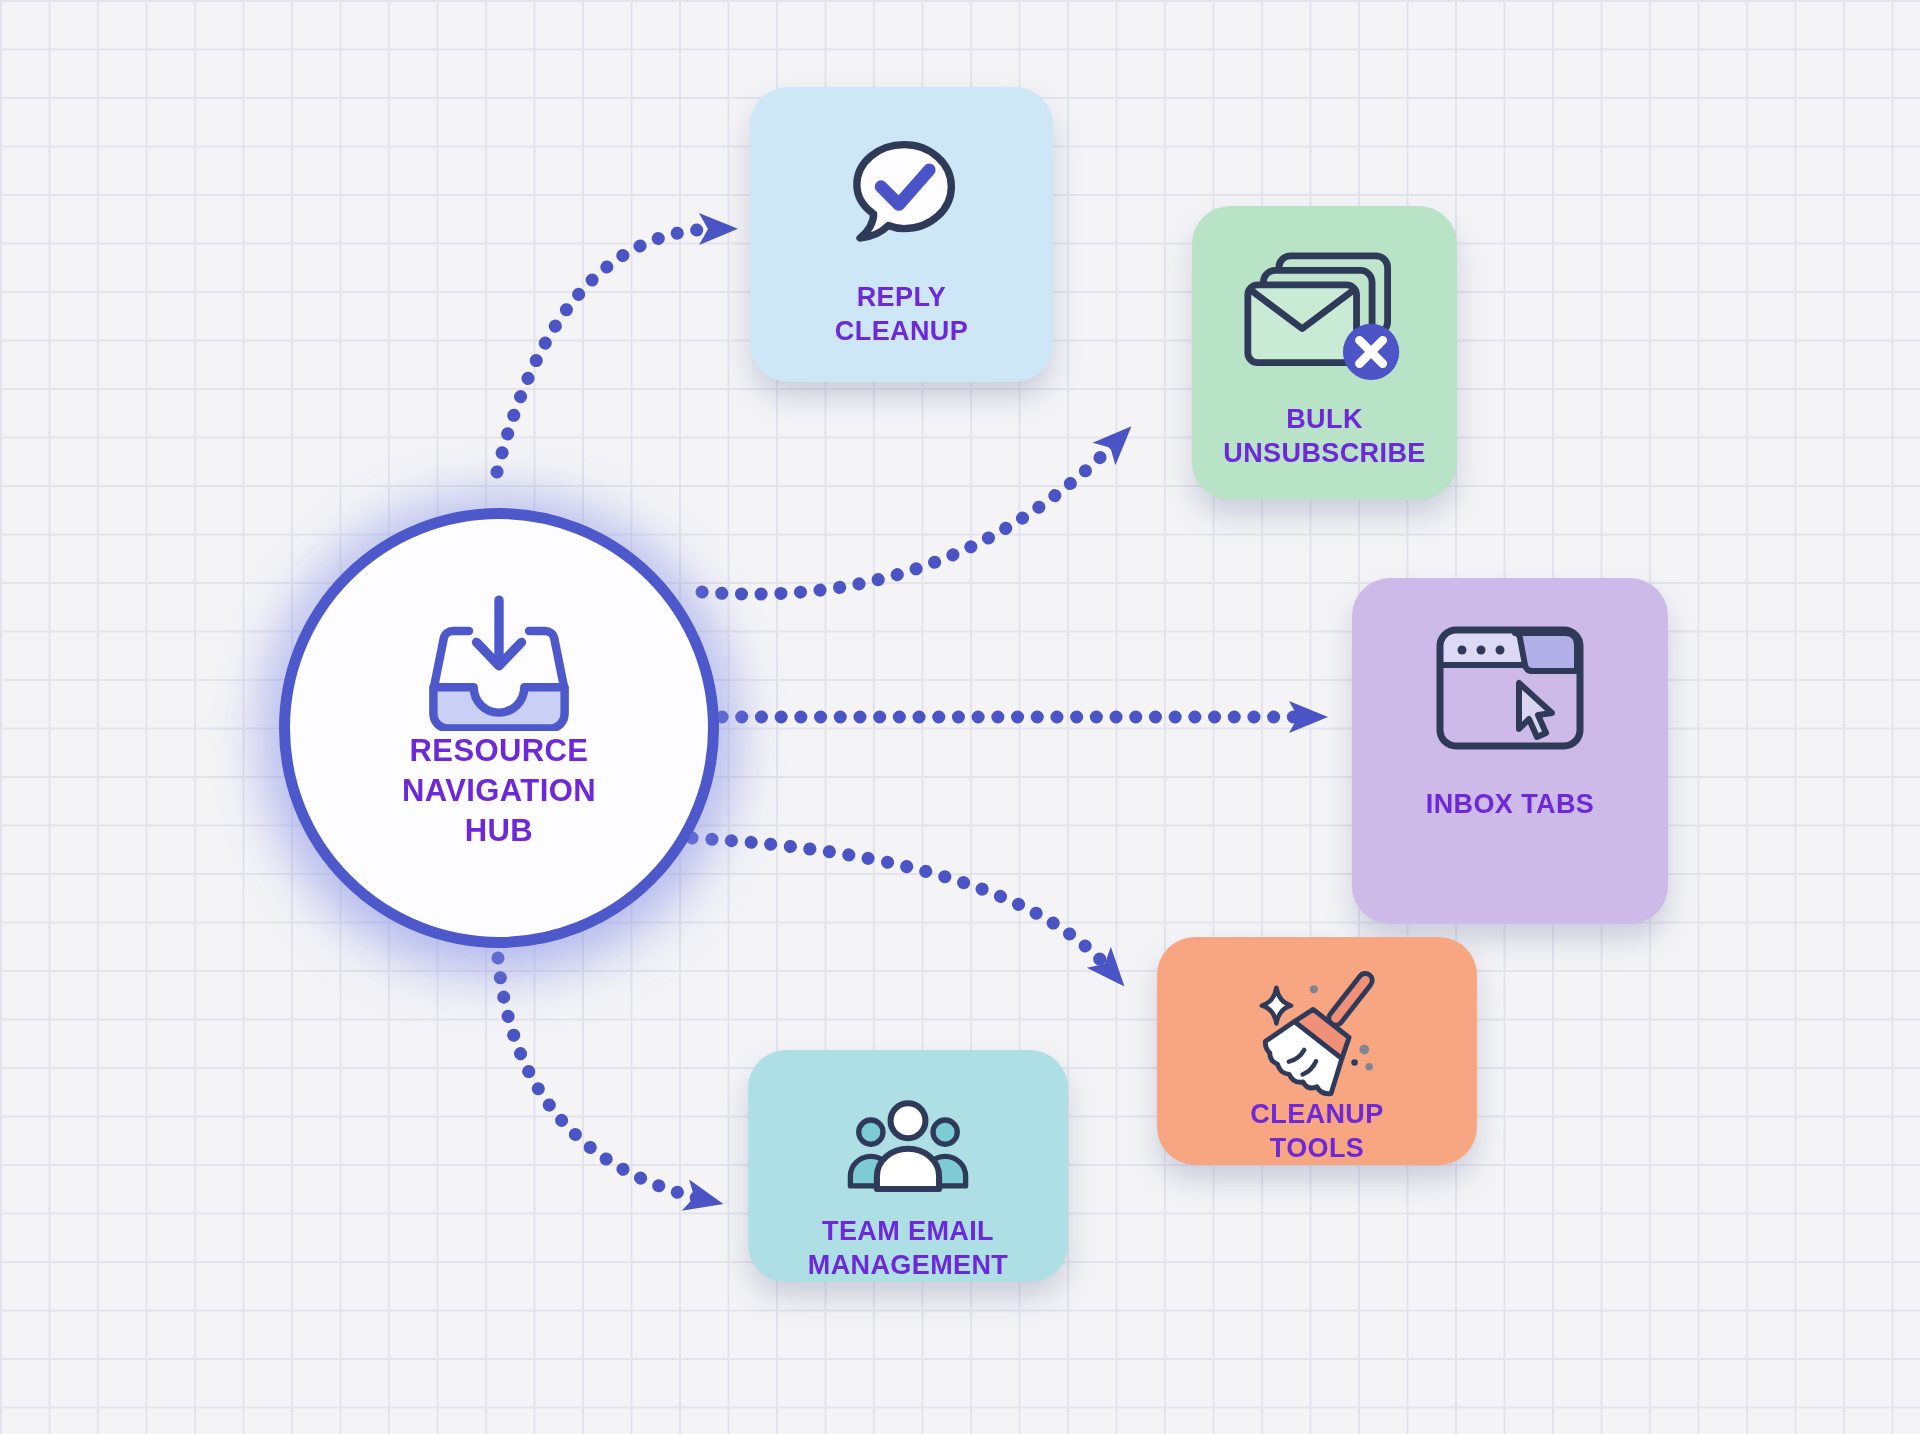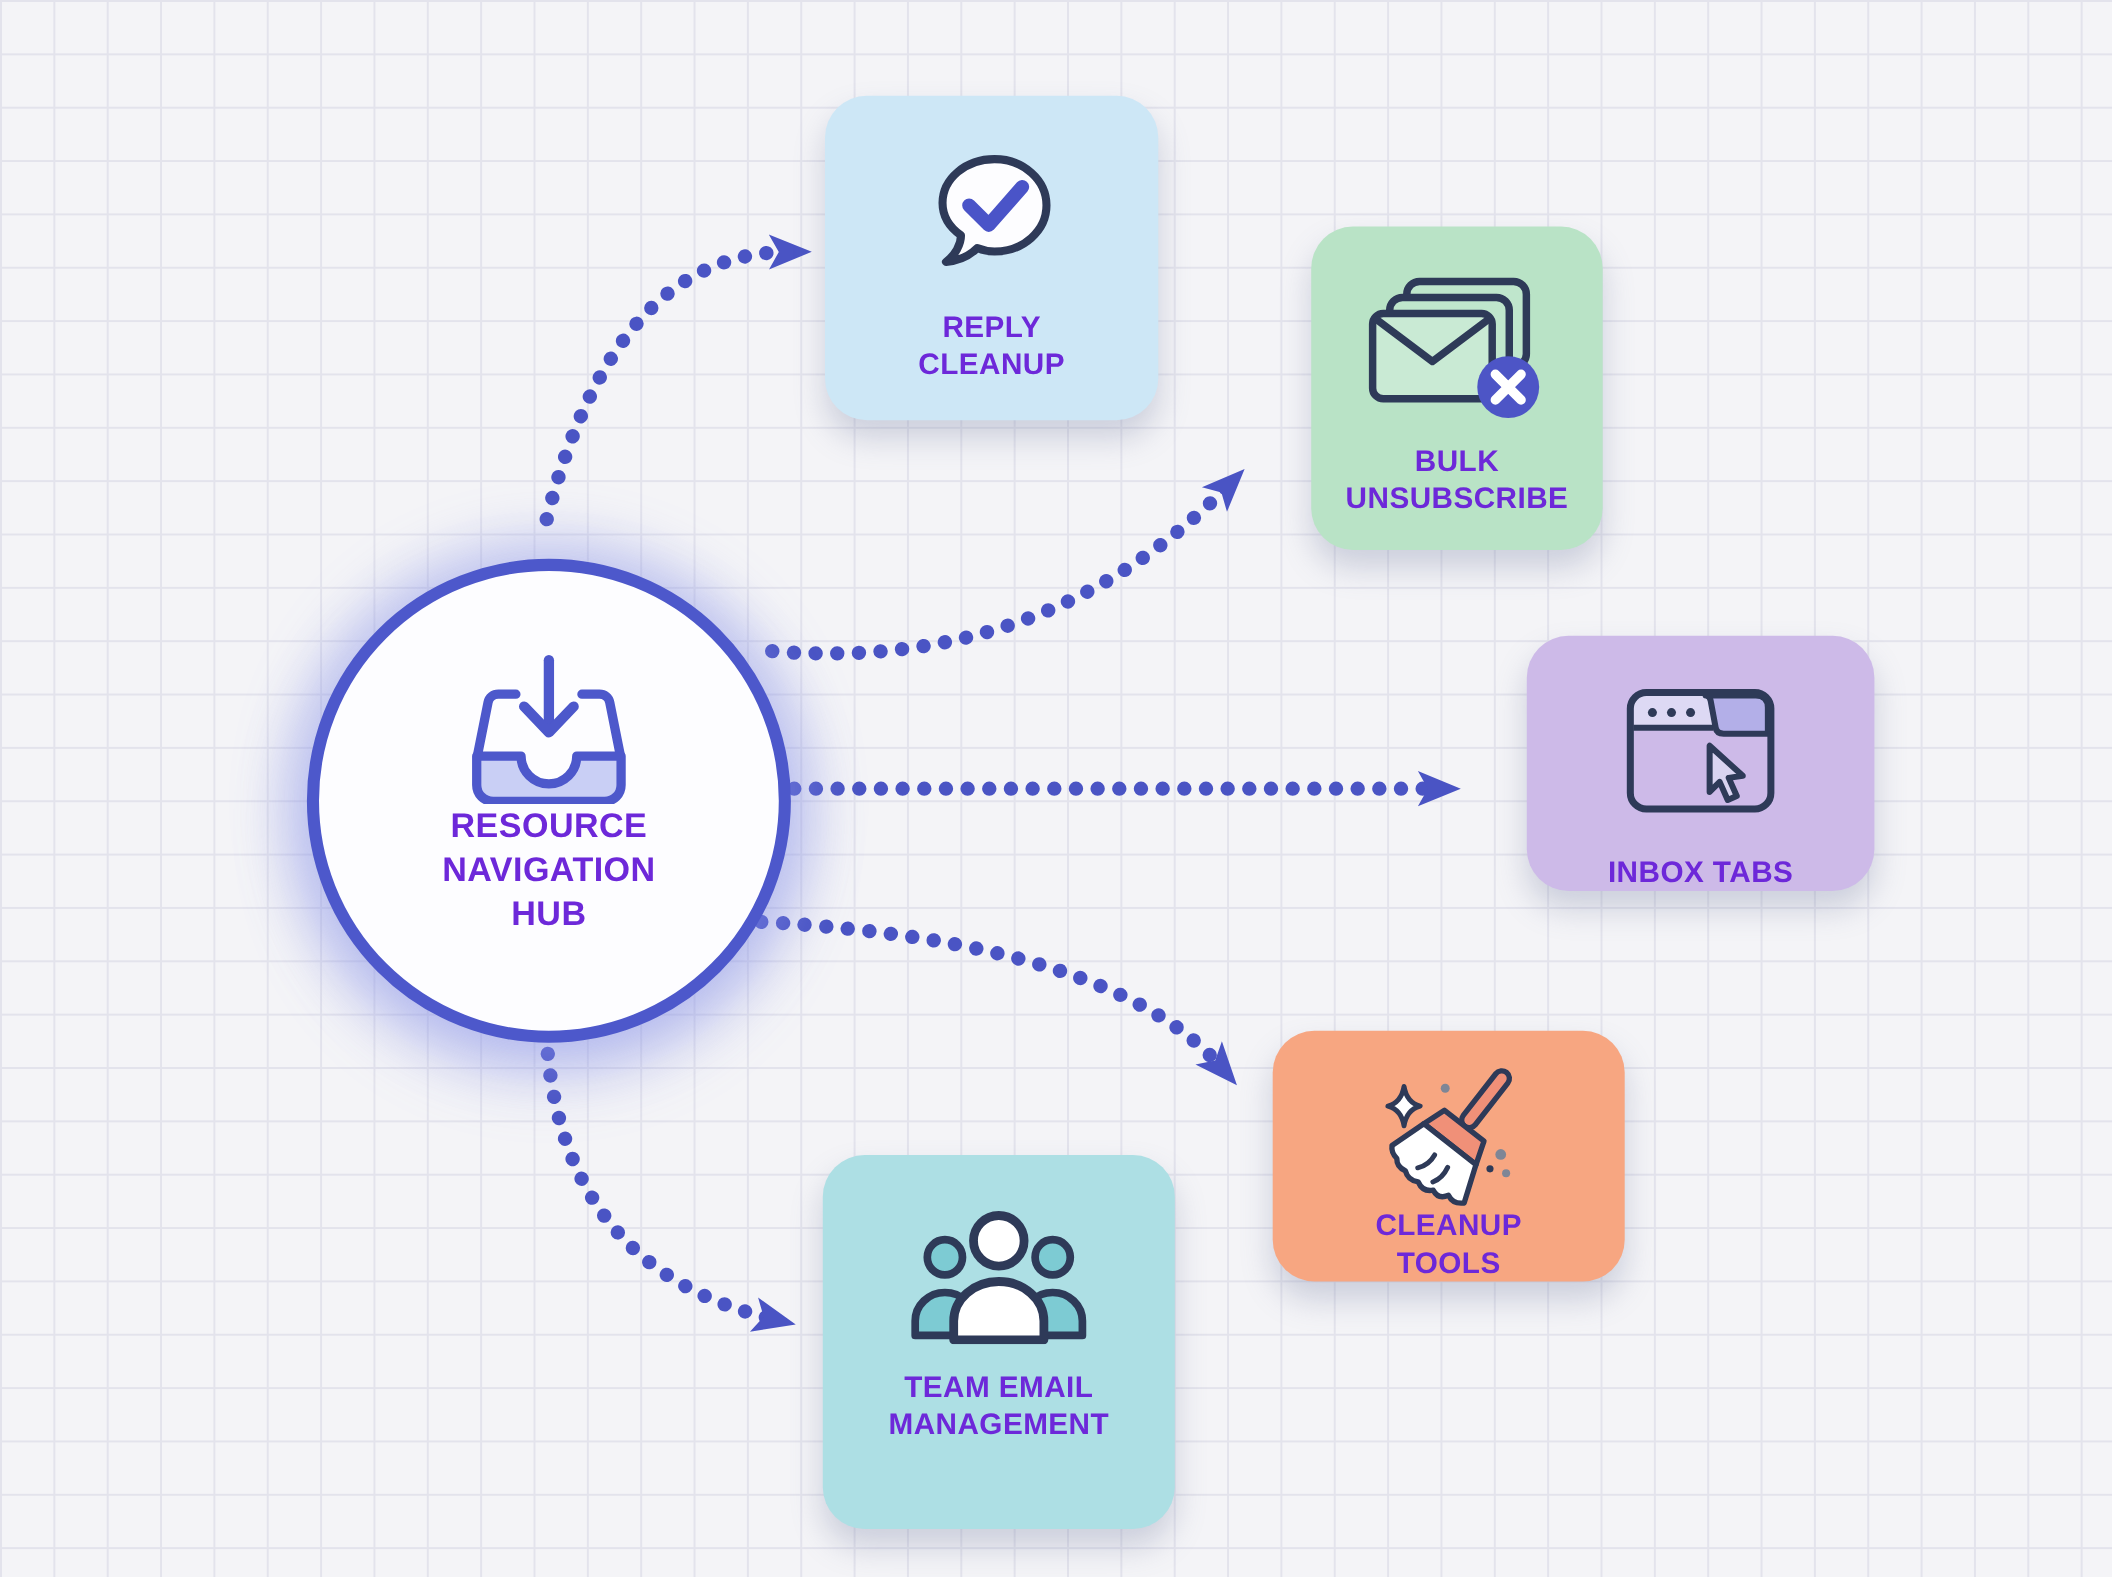--- a/index.html
+++ b/index.html
@@ -30,25 +30,25 @@
     position:absolute;box-sizing:border-box;border-radius:38px;
     display:flex;flex-direction:column;align-items:center;
     box-shadow:0 16px 28px rgba(114,122,158,.30);
   }
   .card .label{font-size:27px;line-height:34px;}
 
   .card-reply {left:750px; top:87px;  width:303px;height:295px;background:#cde7f6;padding-top:46px;}
   .card-reply .label{margin-top:25px;}
   .card-bulk  {left:1160px;top:206px; width:265px;height:294px;background:#b9e3c6;padding-top:44px;margin-left:32px;}
   .card-bulk .label{margin-top:20px;}
-  .card-inbox {left:1388px;top:578px; width:316px;height:232px;background:#cdbae8;padding-top:47px;}
+  .card-inbox {left:1352px;top:578px; width:316px;height:346px;background:#cdbae8;padding-top:47px;}
   .card-inbox .label{margin-top:36px;}
   .card-clean {left:1157px;top:937px; width:320px;height:228px;background:#f7a681;padding-top:23px;}
   .card-clean .label{margin-top:-3px;}
-  .card-team  {left:748px; top:1050px;width:320px;height:340px;background:#addfe4;padding-top:48px;}
+  .card-team  {left:748px; top:1050px;width:320px;height:232px;background:#addfe4;padding-top:48px;}
   .card-team .label{margin-top:22px;}
 </style>
 </head>
 <body>
 
 <div class="canvas">
 
   <svg class="arrows" viewBox="0 0 1920 1434">
     <defs>
       <marker id="ah" viewBox="0 0 44 44" markerWidth="44" markerHeight="44" refX="20" refY="22" orient="auto" markerUnits="userSpaceOnUse">

